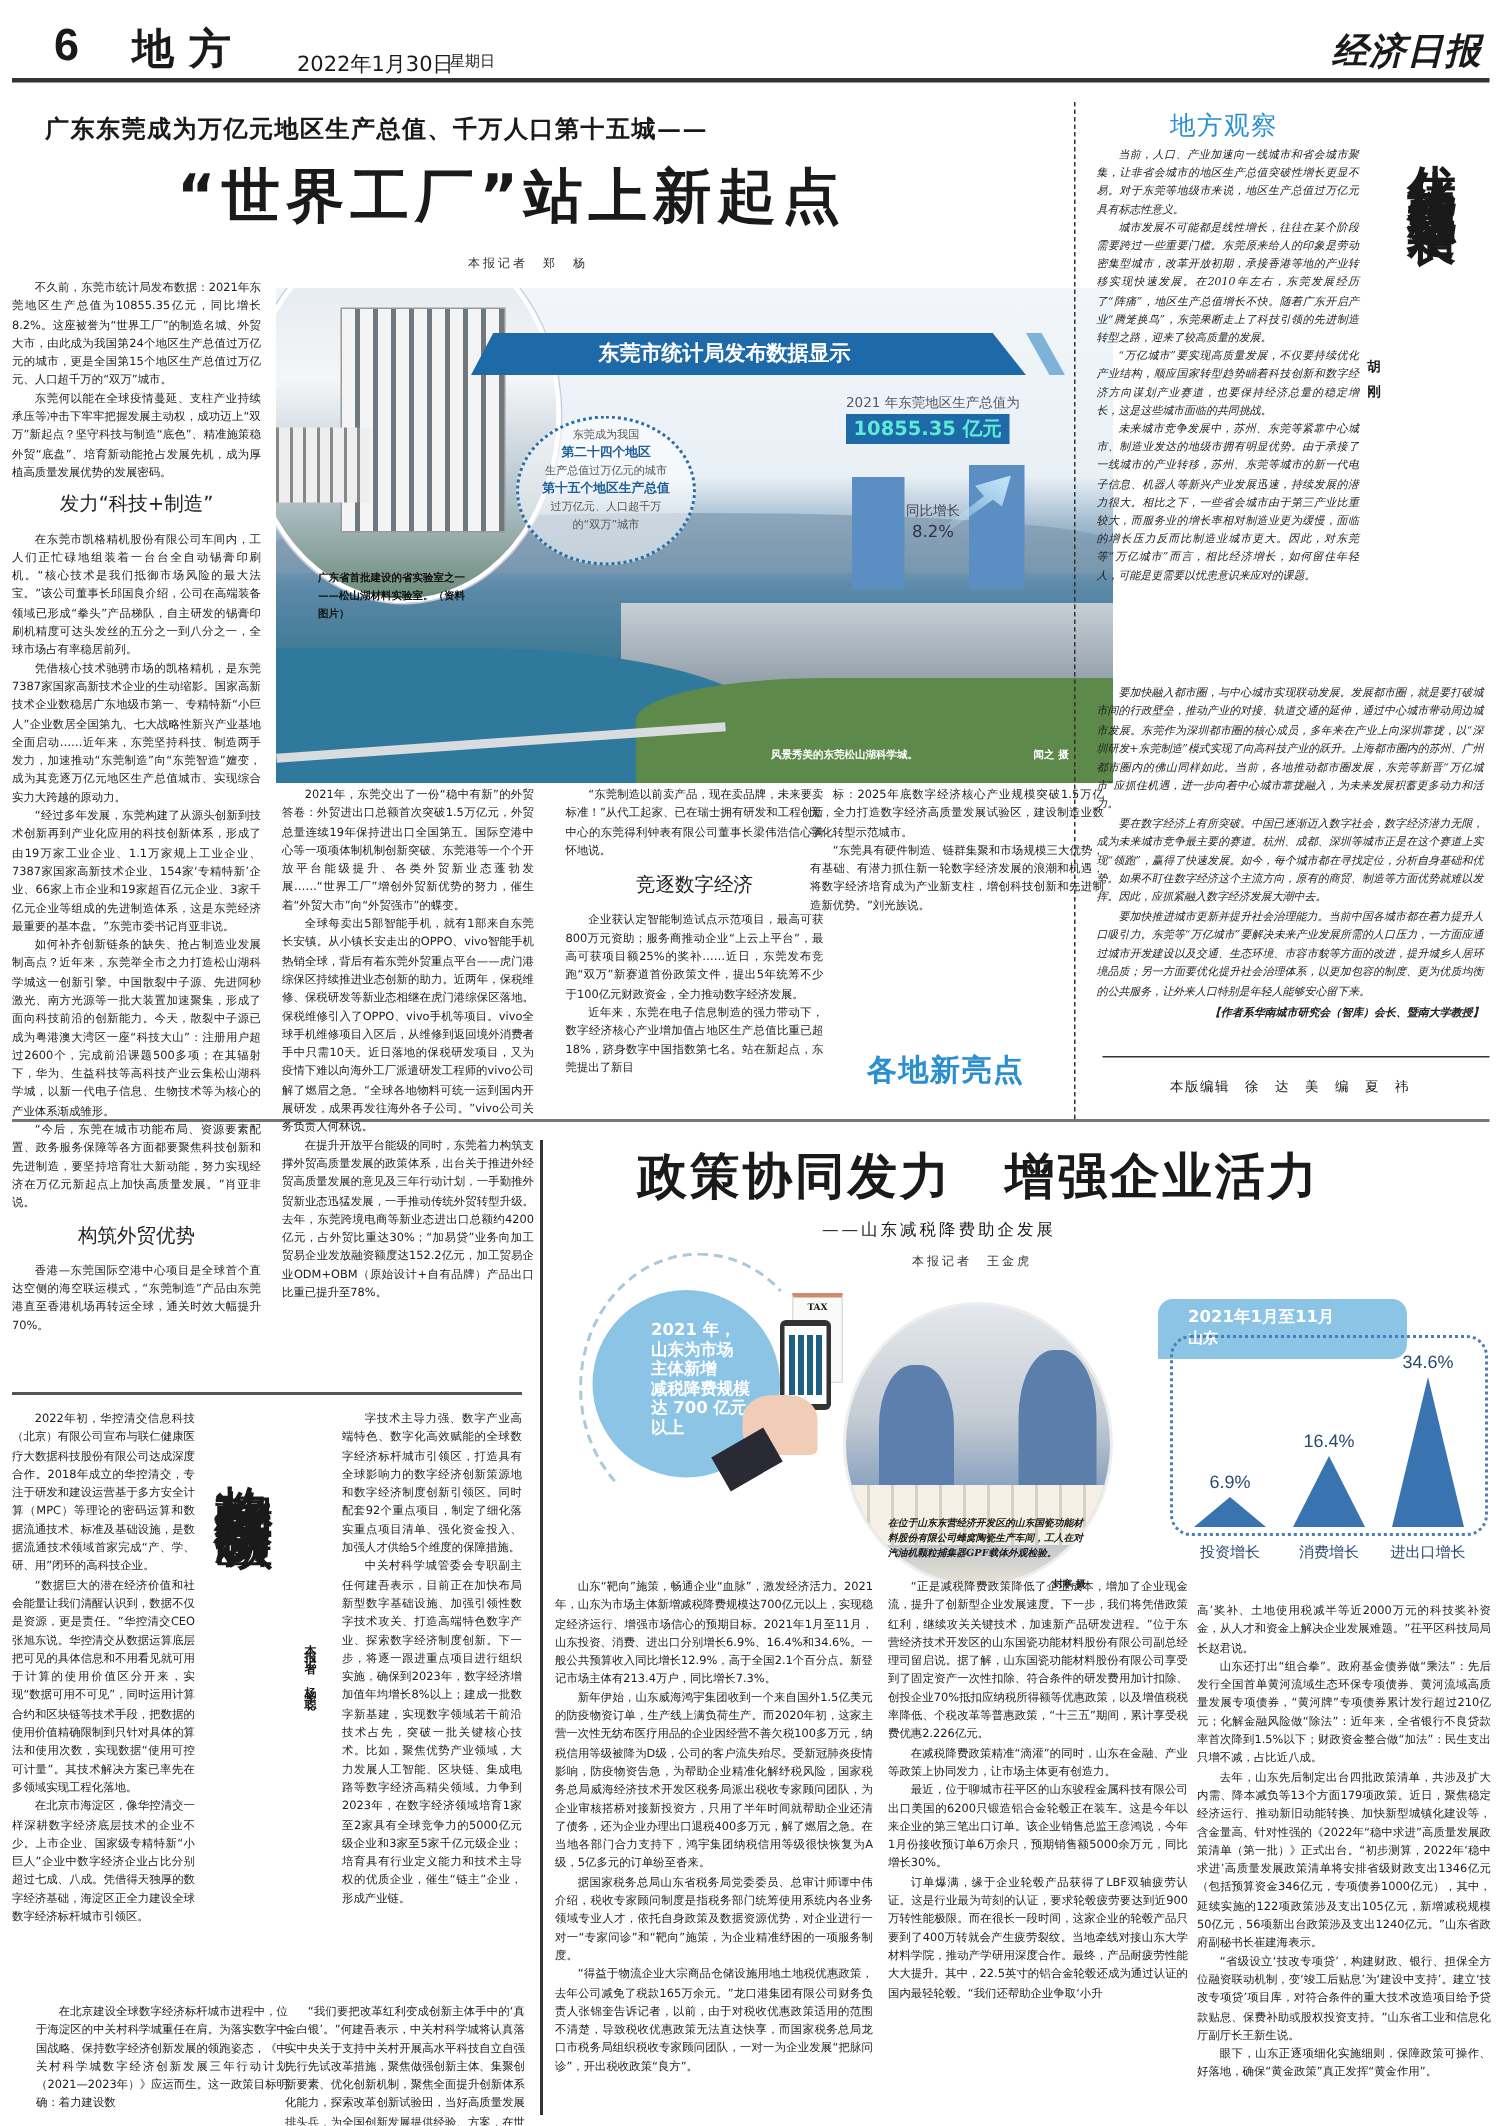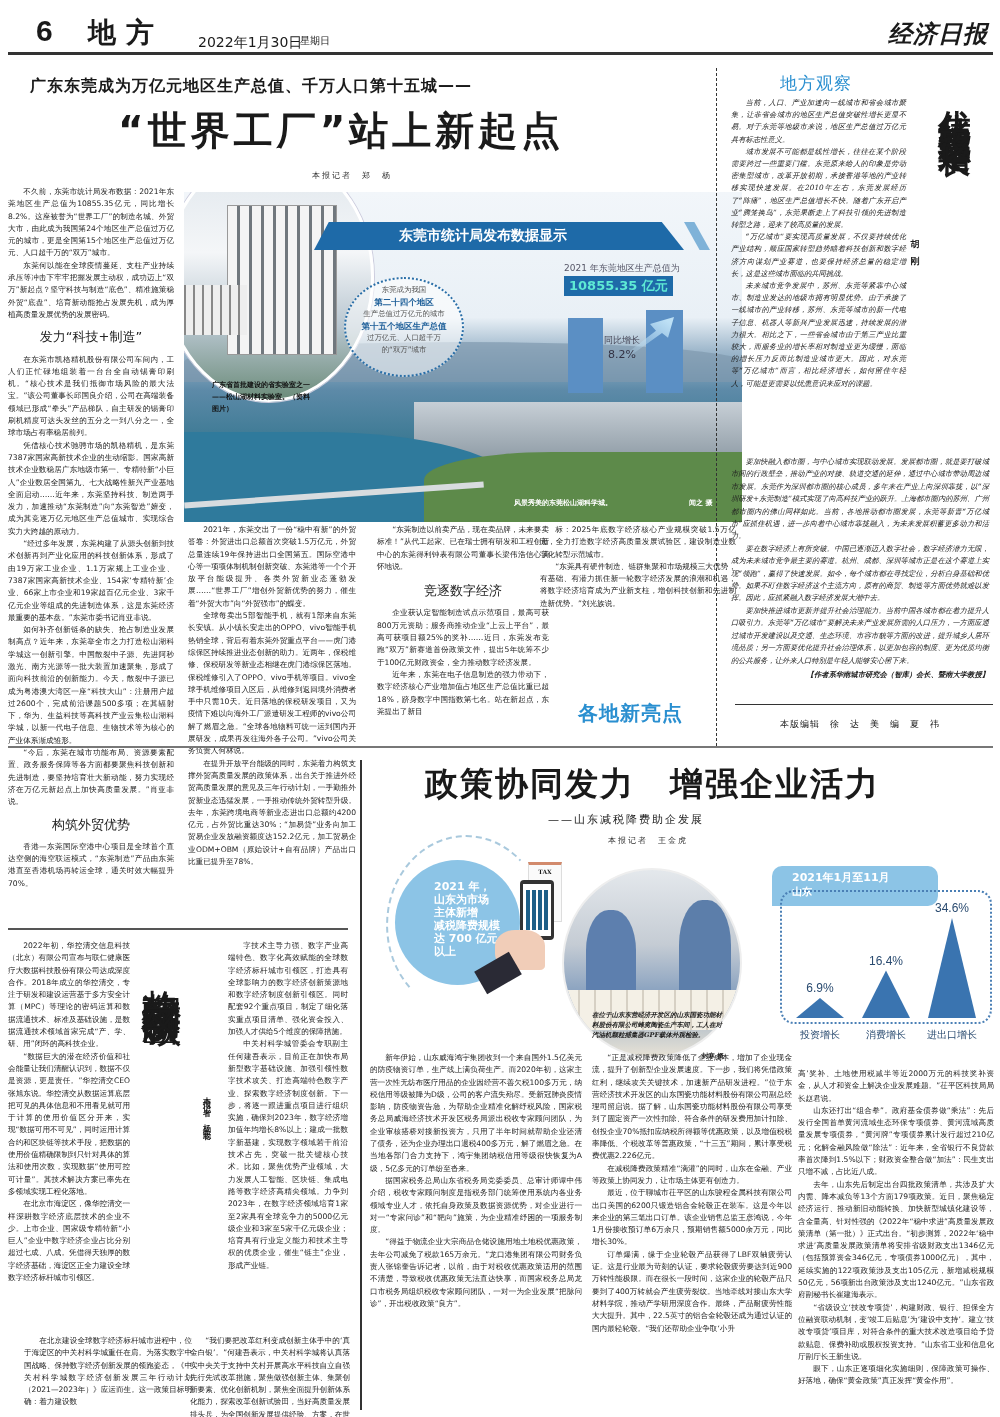--- a/index.html
+++ b/index.html
@@ -189,20 +189,21 @@
     <text x="40" y="138" text-anchor="middle" font-size="10" fill="#2a4b70" font-family="DejaVu Sans, sans-serif">投资增长</text>
     <polygon points="82,118 106,70.60115606936417 130,118" fill="#3a74b0"></polygon>
     <text x="106" y="64.60115606936417" text-anchor="middle" font-size="12" fill="#2a4b70" font-family="Liberation Sans, sans-serif">16.4%</text>
     <text x="106" y="138" text-anchor="middle" font-size="10" fill="#2a4b70" font-family="DejaVu Sans, sans-serif">消费增长</text>
     <polygon points="148,118 172,18 196,118" fill="#3a74b0"></polygon>
     <text x="172" y="12" text-anchor="middle" font-size="12" fill="#2a4b70" font-family="Liberation Sans, sans-serif">34.6%</text>
     <text x="172" y="138" text-anchor="middle" font-size="10" fill="#2a4b70" font-family="DejaVu Sans, sans-serif">进出口增长</text>
   </svg>
 
 <div class="abs txt" style="left:370px;top:1052px;width:212px;">
+  <p>山东“靶向”施策，畅通企业“血脉”，激发经济活力。2021年，山东为市场主体新增减税降费规模达700亿元以上，实现稳定经济运行、增强市场信心的预期目标。2021年1月至11月，山东投资、消费、进出口分别增长6.9%、16.4%和34.6%。一般公共预算收入同比增长12.9%，高于全国2.1个百分点。新登记市场主体有213.4万户，同比增长7.3%。</p>
   <p>新年伊始，山东威海鸿宇集团收到一个来自国外1.5亿美元的防疫物资订单，生产线上满负荷生产。而2020年初，这家主营一次性无纺布医疗用品的企业因经营不善欠税100多万元，纳税信用等级被降为D级，公司的客户流失殆尽。受新冠肺炎疫情影响，防疫物资告急，为帮助企业精准化解纾税风险，国家税务总局威海经济技术开发区税务局派出税收专家顾问团队，为企业审核搭桥对接新投资方，只用了半年时间就帮助企业还清了债务，还为企业办理出口退税400多万元，解了燃眉之急。在当地各部门合力支持下，鸿宇集团纳税信用等级很快恢复为A级，5亿多元的订单纷至沓来。</p>
   <p>据国家税务总局山东省税务局党委委员、总审计师谭中伟介绍，税收专家顾问制度是指税务部门统筹使用系统内各业务领域专业人才，依托自身政策及数据资源优势，对企业进行一对一“专家问诊”和“靶向”施策，为企业精准纾困的一项服务制度。</p>
   <p>“得益于物流企业大宗商品仓储设施用地土地税优惠政策，去年公司减免了税款165万余元。”龙口港集团有限公司财务负责人张锦奎告诉记者，以前，由于对税收优惠政策适用的范围不清楚，导致税收优惠政策无法直达快享，而国家税务总局龙口市税务局组织税收专家顾问团队，一对一为企业发展“把脉问诊”，开出税收政策“良方”。</p>
 </div>
 <div class="abs txt" style="left:592px;top:1052px;width:200px;">
   <p>“正是减税降费政策降低了企业成本，增加了企业现金流，提升了创新型企业发展速度。下一步，我们将凭借政策红利，继续攻关关键技术，加速新产品研发进程。”位于东营经济技术开发区的山东国瓷功能材料股份有限公司副总经理司留启说。据了解，山东国瓷功能材料股份有限公司享受到了固定资产一次性扣除、符合条件的研发费用加计扣除、创投企业70%抵扣应纳税所得额等优惠政策，以及增值税税率降低、个税改革等普惠政策，“十三五”期间，累计享受税费优惠2.226亿元。</p>
   <p>在减税降费政策精准“滴灌”的同时，山东在金融、产业等政策上协同发力，让市场主体更有创造力。</p>
   <p>最近，位于聊城市茌平区的山东骏程金属科技有限公司出口美国的6200只锻造铝合金轮毂正在装车。这是今年以来企业的第三笔出口订单。该企业销售总监王彦鸿说，今年1月份接收预订单6万余只，预期销售额5000余万元，同比增长30%。</p>
   <p>订单爆满，缘于企业轮毂产品获得了LBF双轴疲劳认证。这是行业最为苛刻的认证，要求轮毂疲劳要达到近900万转性能极限。而在很长一段时间，这家企业的轮毂产品只要到了400万转就会产生疲劳裂纹。当地牵线对接山东大学材料学院，推动产学研用深度合作。最终，产品耐疲劳性能大大提升。其中，22.5英寸的铝合金轮毂还成为通过认证的国内最轻轮毂。“我们还帮助企业争取‘小升</p>
 </div>

